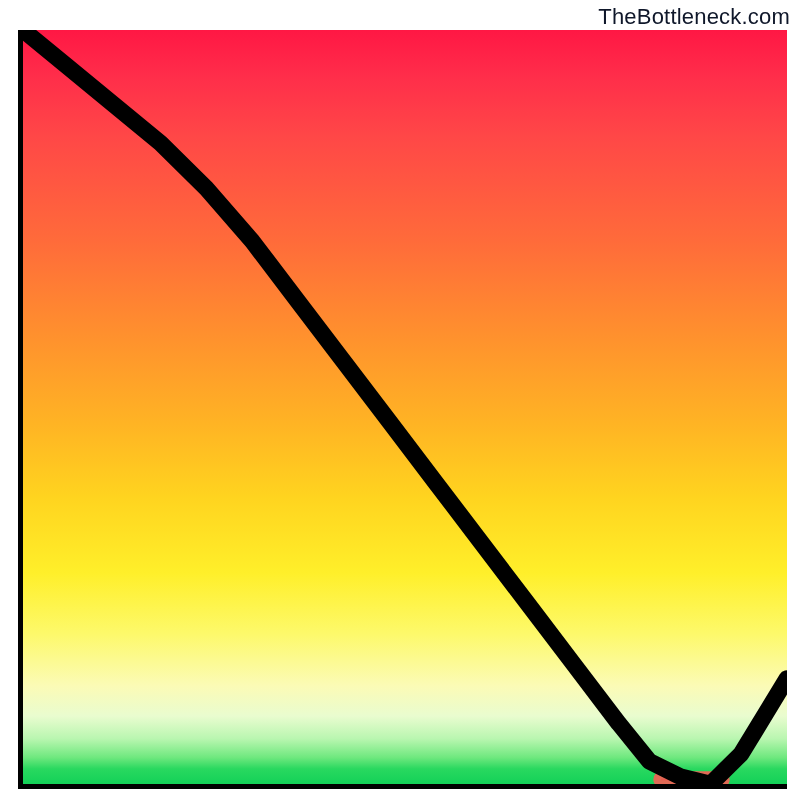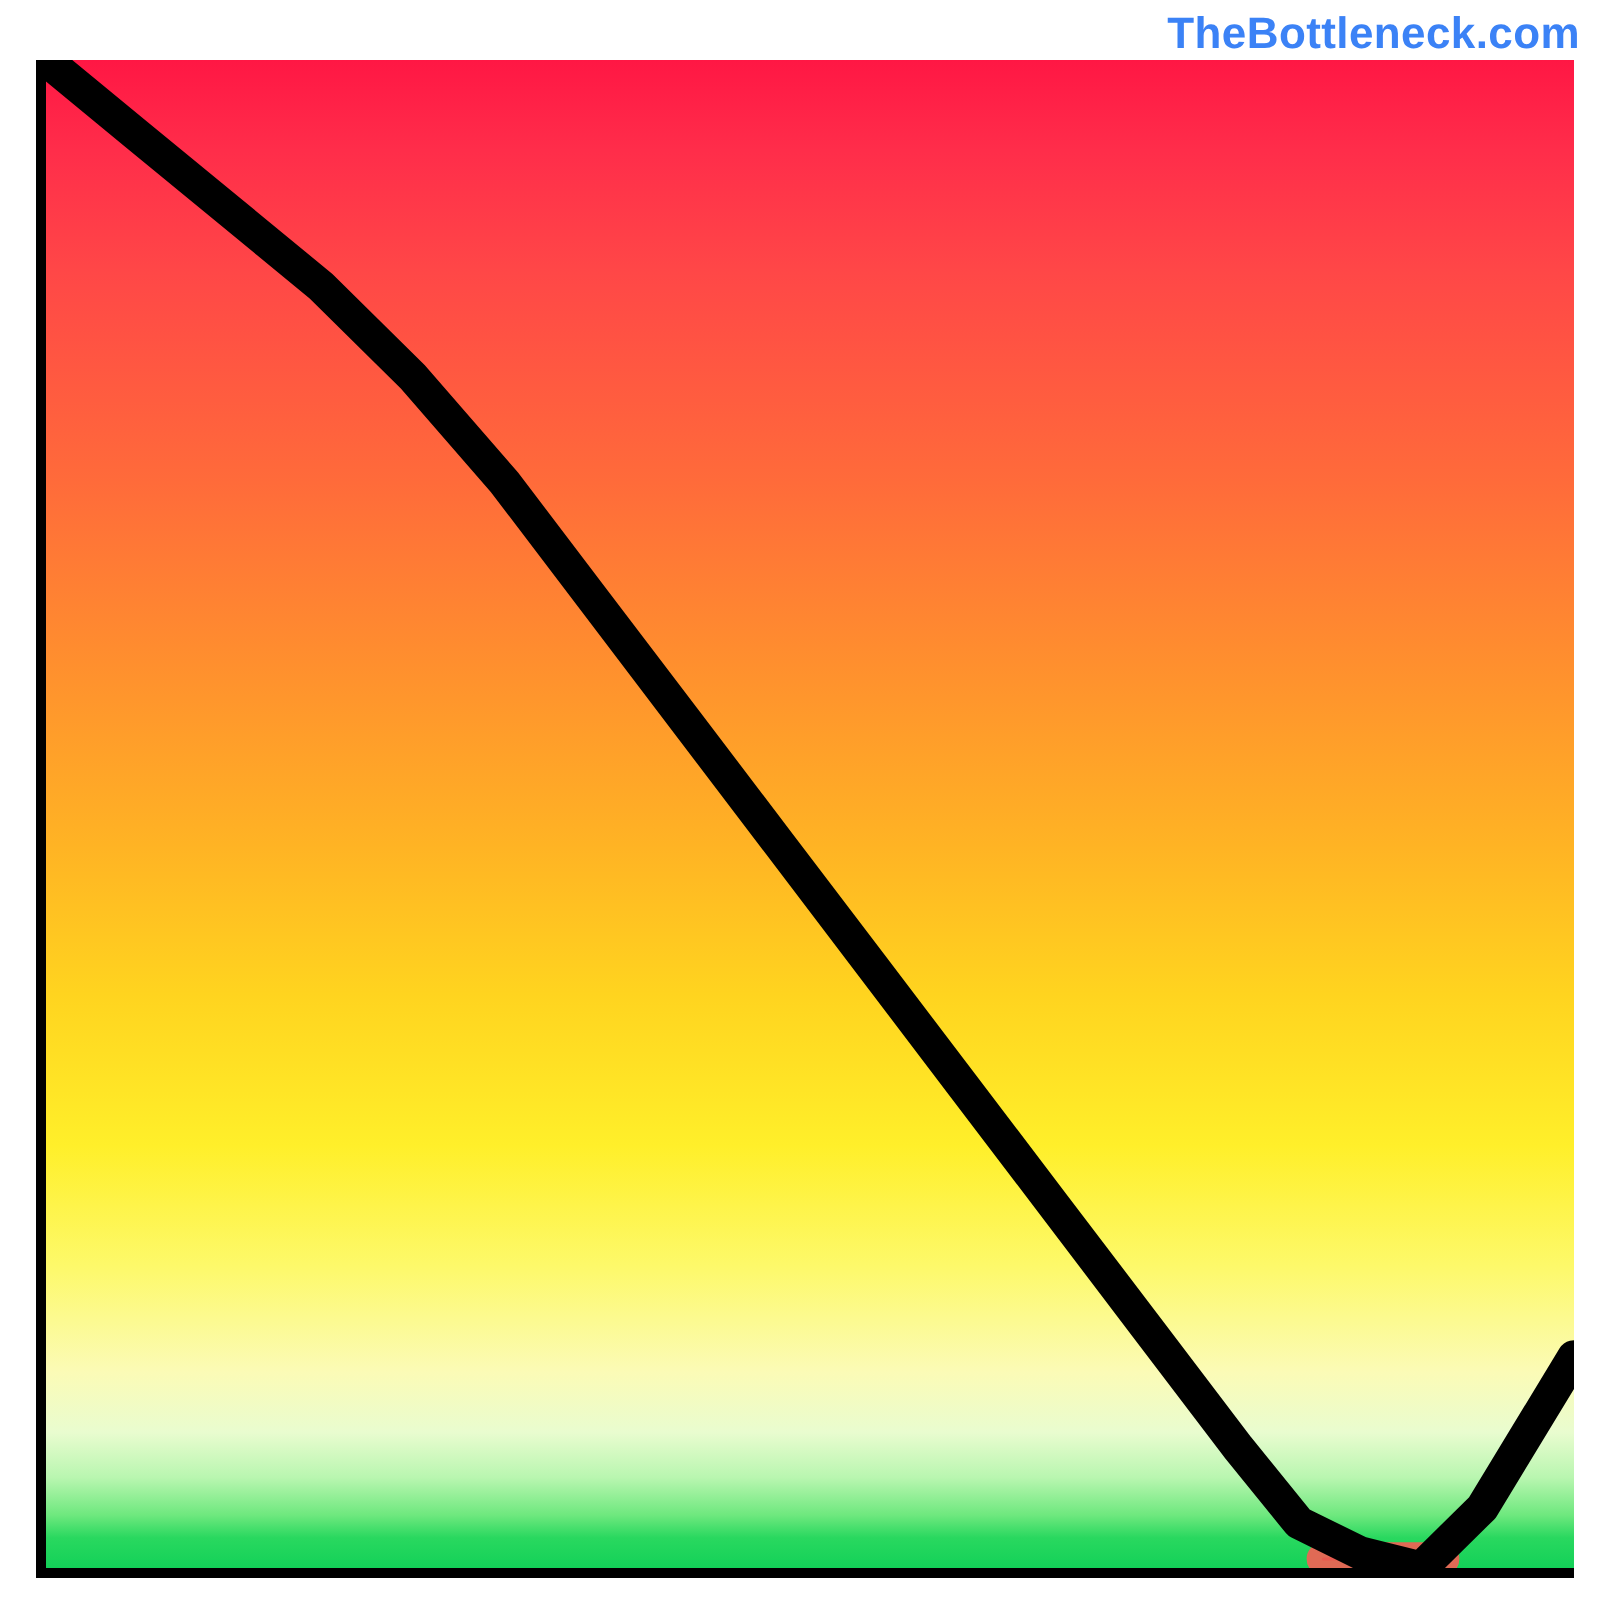--- a/index.html
+++ b/index.html
@@ -14,22 +14,22 @@
   .container {
     position: relative;
     width: 800px;
     height: 800px;
   }
   .watermark {
     position: absolute;
     top: 4px;
     right: 10px;
     font-size: 22px;
-    font-weight: 700;
-    color: #3b82f6;
+    font-weight: 400;
+    color: #0f172a;
     font-family: Arial, sans-serif;
     letter-spacing: 0.2px;
   }
   .plot-area {
     position: absolute;
     left: 18px;
     top: 30px;
     width: 764px;   
     height: 754px;  
     border-left: 5px solid #000;

